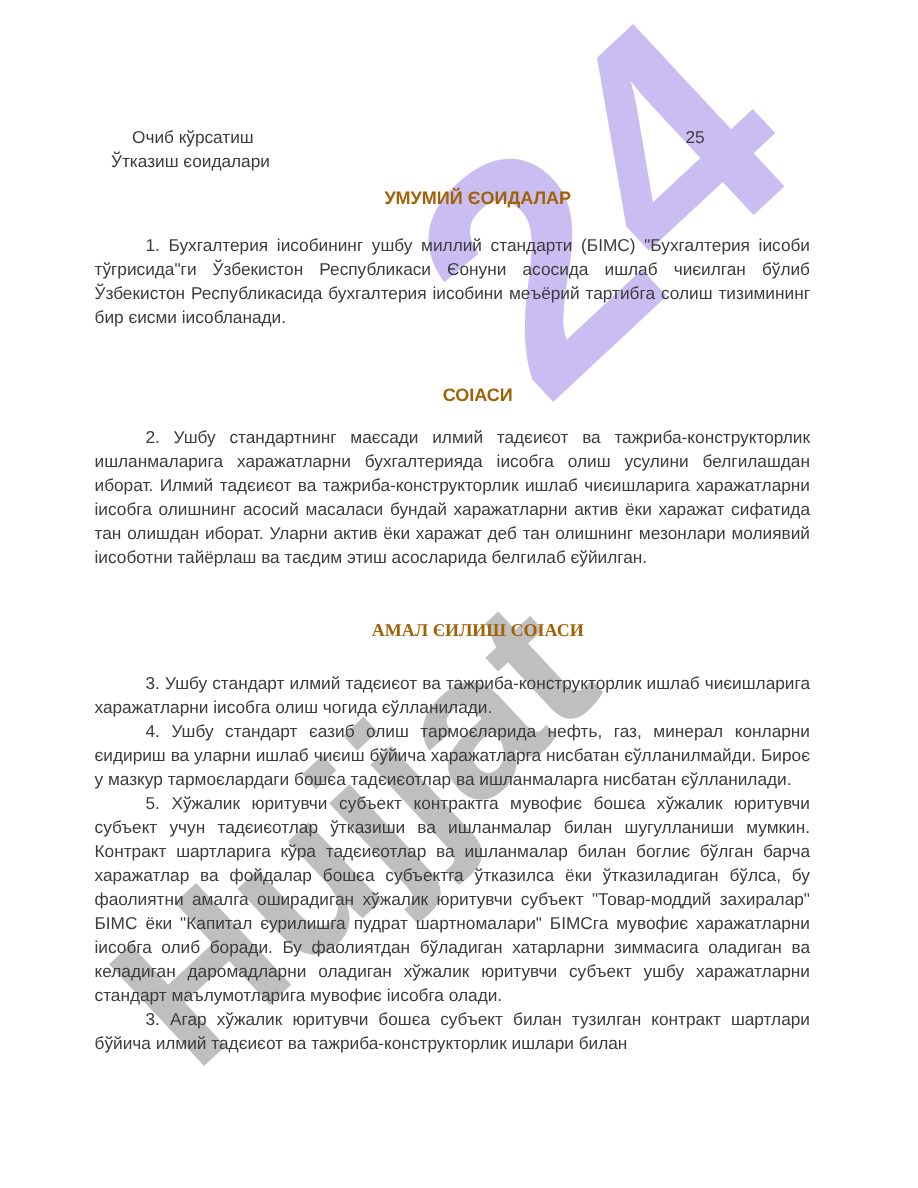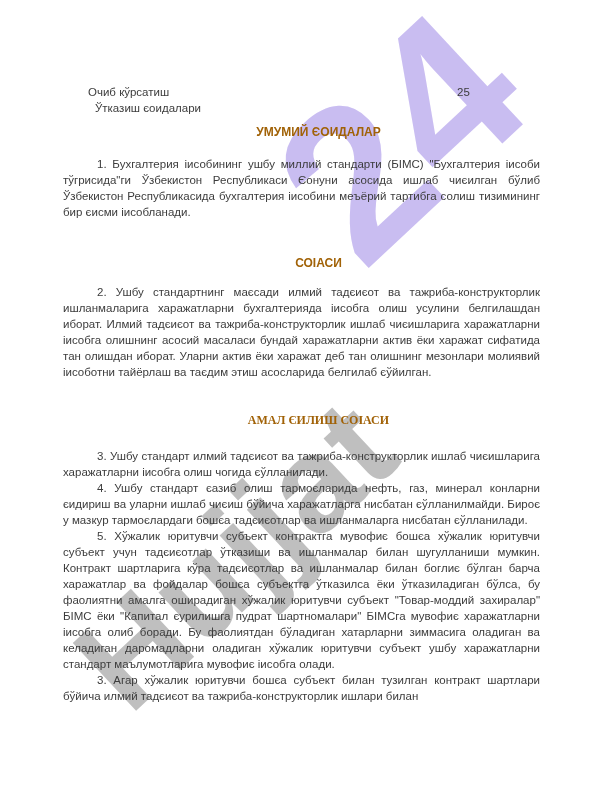--- a/index.html
+++ b/index.html
@@ -31,21 +31,21 @@
     position: relative;
     z-index: 1;
     padding: 84px 72px 0 63px;
     color: #3c3c3c;
     font-size: 11.5px;
     line-height: 16px;
   }
   .doc-header { position: relative; text-align: left; }
   .hdr-line1-text { margin-left: 25px; }
   .page-num { position: absolute; left: 394px; top: 0; }
-  .hdr-line2 { margin-left: 32px; }
+  .hdr-line2 { margin-left: 11px; }
   .doc-title, .doc-heading {
     margin: 13px;
     padding-left: 34px;           
     text-align: center;
     font-size: 12px;
     font-weight: bold;
     color: #a16207;
   }
   .doc-title   { margin-top: 8px; }
   .h-maqsad    { margin-top: 35px; }

